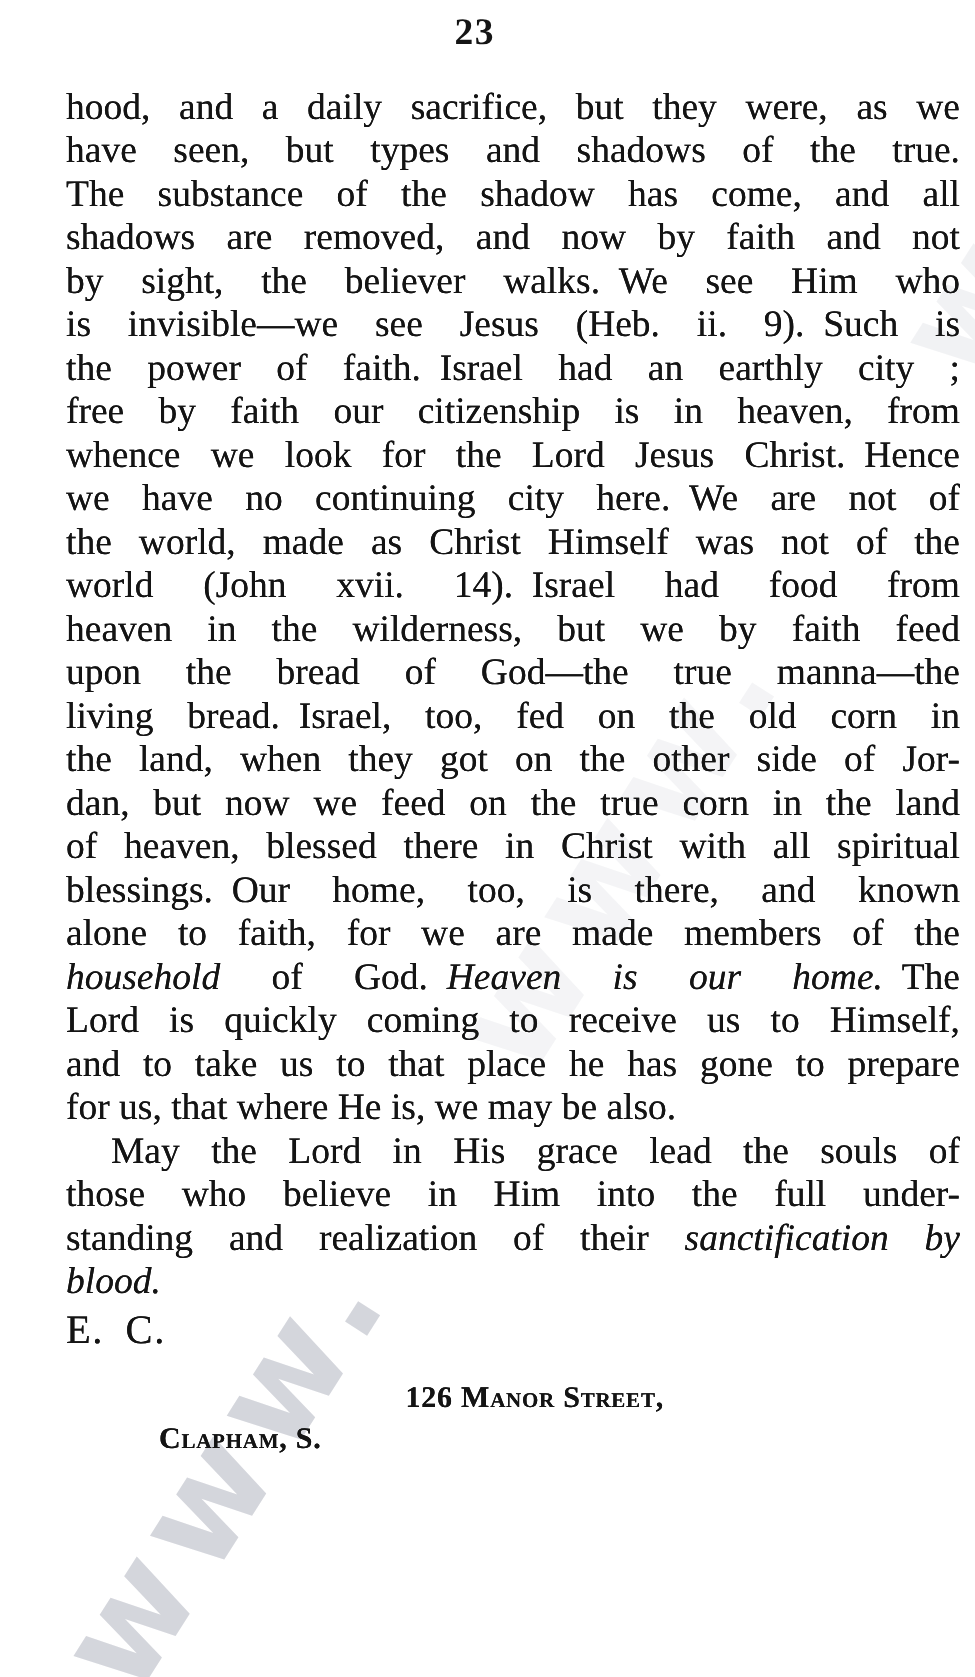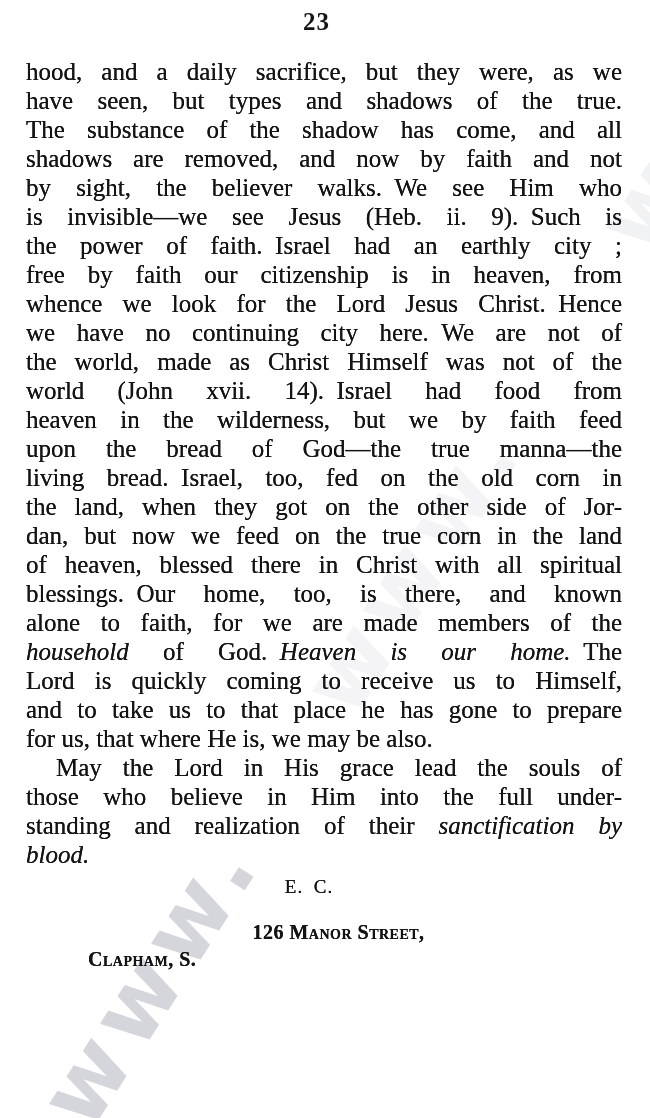--- a/index.html
+++ b/index.html
@@ -20,33 +20,33 @@
   }
   .watermark .w1 { opacity:.78; }
   .watermark .w2 { opacity:.20; margin-left:165px; }
   .watermark .w3 { opacity:.24; margin-left:225px; }
 
   .pageno {
     position:absolute; top:8px; left:0; right:17px; z-index:1;
     text-align:center; font-size:25px; font-weight:bold; letter-spacing:1px;
   }
   .text-block {
-    position:absolute; left:26px; top:57px; width:596px; z-index:1;
+    position:absolute; left:44px; top:57px; width:596px; z-index:1;
     font-size:25px; line-height:29px;
     text-shadow:0 0 .4px currentColor; 
   }
   .paragraph { margin:0; }
   .line { text-align:justify; text-align-last:justify; }
   .line.last { text-align-last:left; }
   .line.indent { text-indent:30px; }
   .line i { font-style:italic; }
 
   .signature {
-    text-align:center; padding-right:30px; margin-top:3px;
-    font-size:19px; letter-spacing:1px;
+    text-align:left; padding-right:30px; margin-top:3px;
+    font-size:27px; letter-spacing:1px;
   }
   .address {
     margin-top:18px; font-variant:small-caps; font-weight:bold;
     font-size:20px; line-height:27px; letter-spacing:.5px;
   }
   .address .addr1 { margin-left:29px;text-align:center; }
   .address .addr2 { margin-left:62px; }
 </style>
 </head>
 <body>

